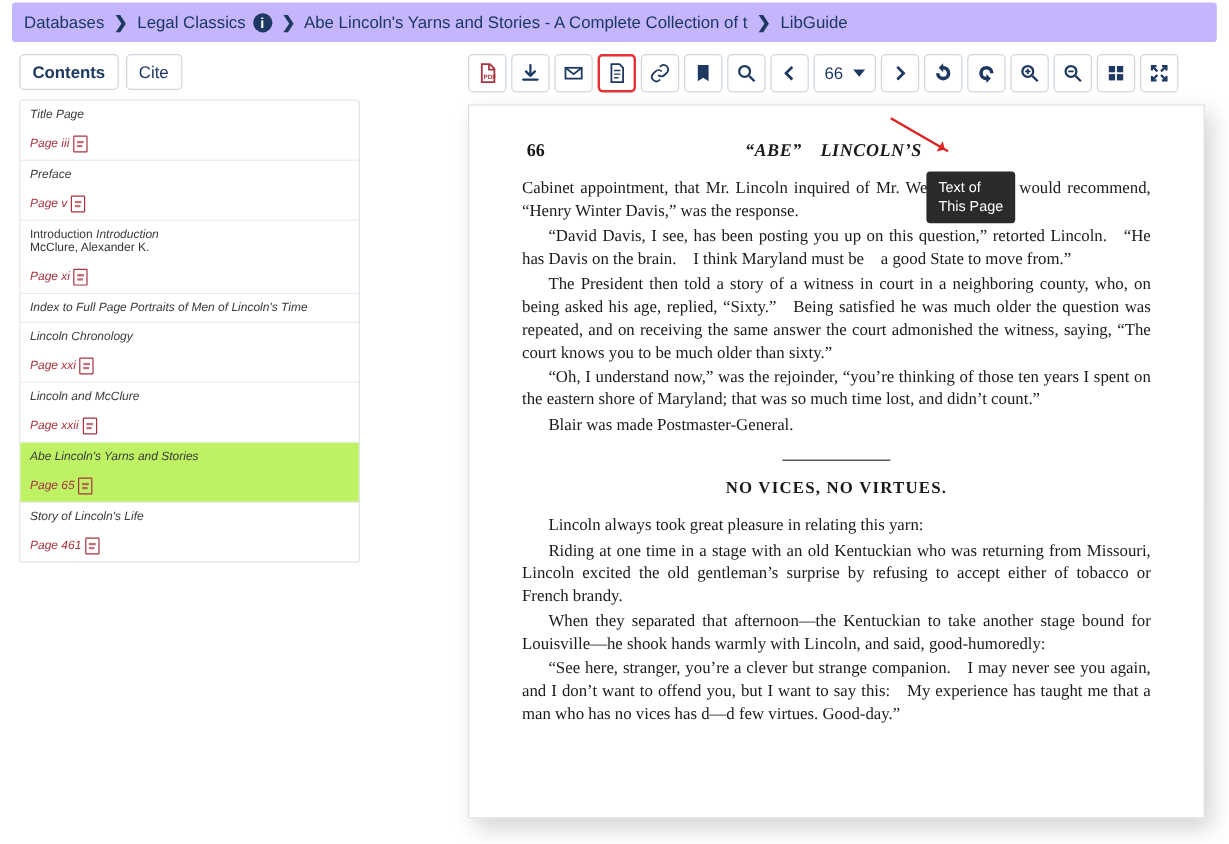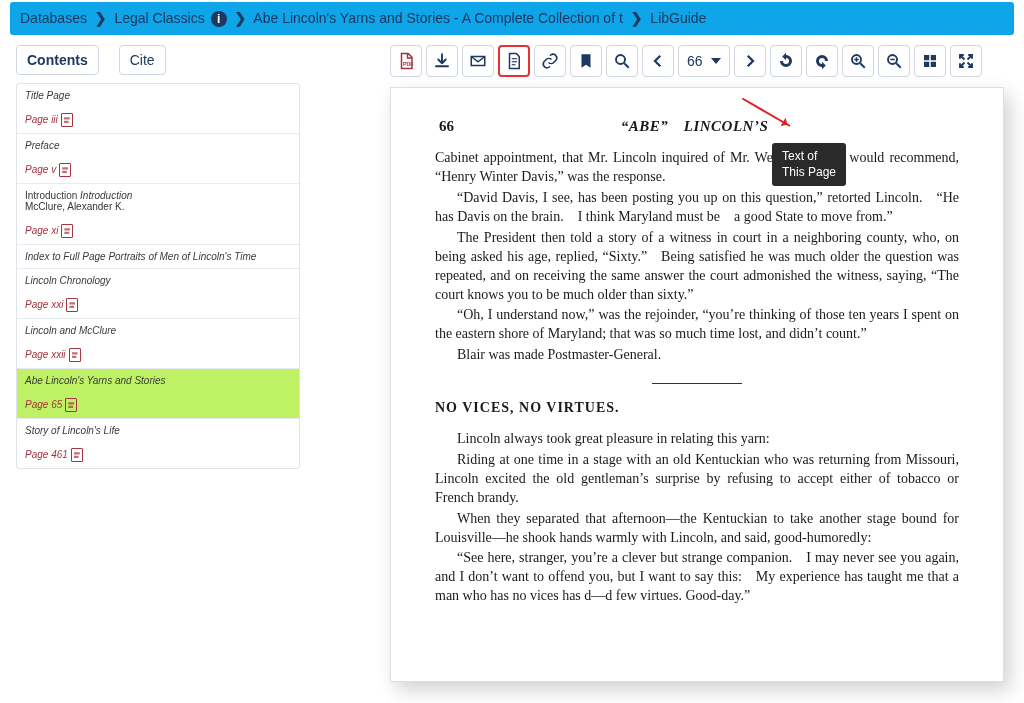--- a/index.html
+++ b/index.html
@@ -1,24 +1,24 @@
 <!DOCTYPE html>
 <html><head>
 <meta charset="utf-8">
 <style>
   *{box-sizing:border-box;margin:0;padding:0}
   body{font-family:Arial,Helvetica,sans-serif;font-size:14px;background:#fff;color:#1d3861}
   .container{width:1024px;height:703px;position:relative;overflow:hidden}
-  .breadcrumb{background:#0ea5e9;padding:8px 10px;margin:2px 10px 10px 10px;color:#1d3861;font-size:14px;border-radius:3px}
+  .breadcrumb{background:#c4b5fd;padding:8px 10px;margin:2px 10px 10px 10px;color:#1d3861;font-size:14px;border-radius:3px}
   .breadcrumb .bc-item{color:#1d3861;cursor:pointer}
   .breadcrumb .chev{margin:0 4px;color:#1d3861;font-weight:bold}
   .info-icon{display:inline-block;width:16px;height:16px;border-radius:50%;background:#1d3861;color:#fff;font-weight:bold;font-size:12px;text-align:center;line-height:16px;margin-left:2px;vertical-align:middle}
   .main{display:flex}
   .sidebar{width:300px;padding:0 0 0 16px}
-  .sb-head{display:flex;gap:20px;margin-bottom:8px}
+  .sb-head{display:flex;gap:6px;margin-bottom:8px}
   .btn{border:1px solid #cfd6df;background:#fff;border-radius:4px;padding:6px 10px;color:#1d3861;cursor:pointer;font-size:14px}
   .contents-btn{font-weight:bold}
   .toc{border:1px solid #e0e4ea;border-radius:3px}
   .toc-item{border-bottom:1px solid #e7eaf0;padding:6px 8px;font-size:10px;color:#3a3a3a}
   .toc-item:last-child{border-bottom:none}
   .toc-title{font-style:italic;color:#3a3a3a}
   .toc-page{color:#a7333f;font-style:italic;cursor:pointer;margin-top:12px}
   .toc-author{color:#333;font-style:normal}
   .toc-item.active{background:#bef264}
   .pdfic{display:inline-flex;width:12px;height:14px;border:1px solid #a7333f;border-radius:1px;vertical-align:middle;margin-left:3px;position:relative}
@@ -36,21 +36,21 @@
   .page{background:#fff;border:1px solid #dcdfe4;box-shadow:6px 8px 18px rgba(0,0,0,.18);height:595px;padding:30px 44px;font-family:Georgia,'Times New Roman',serif;color:#1a1a1a;overflow:hidden}
   .page-head{display:flex;justify-content:space-between;font-weight:bold;font-size:15px;margin-bottom:14px;padding:0 4px}
   .page-head .num{}
   .page-head .ttl{font-style:italic;font-family:Georgia,serif;letter-spacing:.5px}
   .page p{text-align:justify;font-size:14px;line-height:1.35;margin-bottom:2px}
   .page p.indent{text-indent:22px}
   hr.ornament{border:none;border-top:1px solid #333;width:90px;margin:18px auto 16px auto;position:relative}
   hr.ornament::before,hr.ornament::after{content:"";position:absolute;width:6px;height:6px;border:1px solid #333;border-radius:50% 50% 50% 0;top:-4px}
   hr.ornament::before{left:-8px;transform:rotate(45deg)}
   hr.ornament::after{right:-8px;transform:rotate(-135deg)}
-  .section-head{text-align:left;font-weight:bold;font-size:14px;letter-spacing:1px;margin:0 0 14px 0;font-family:Georgia,serif}
+  .section-head{text-align:center;font-weight:bold;font-size:14px;letter-spacing:1px;margin:0 0 14px 0;font-family:Georgia,serif}
   .chevdown{width:0;height:0;border-left:5px solid transparent;border-right:5px solid transparent;border-top:6px solid #1d3861}
 </style>
 </head>
 <body>
 
 <div class="container">
   <div class="breadcrumb">
     <span class="bc-item">Databases</span>
     <span class="chev">❯</span>
     <span class="bc-item">Legal Classics</span>

